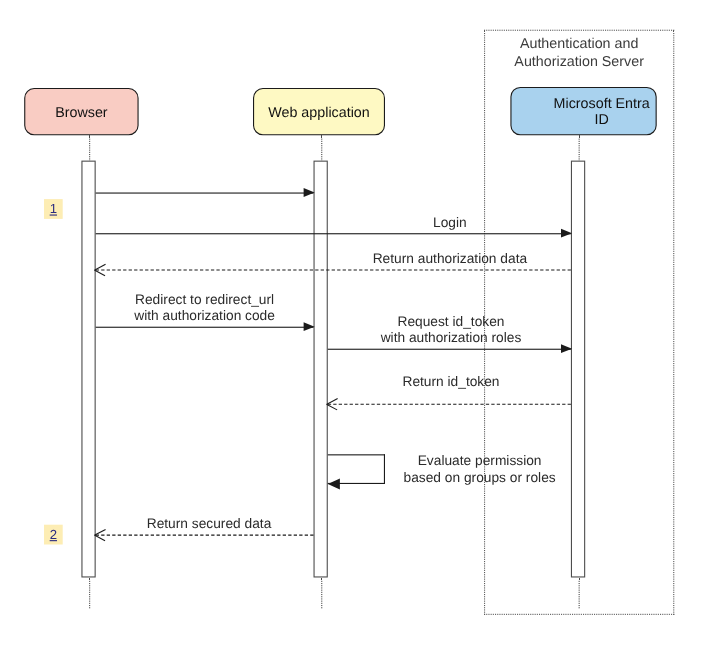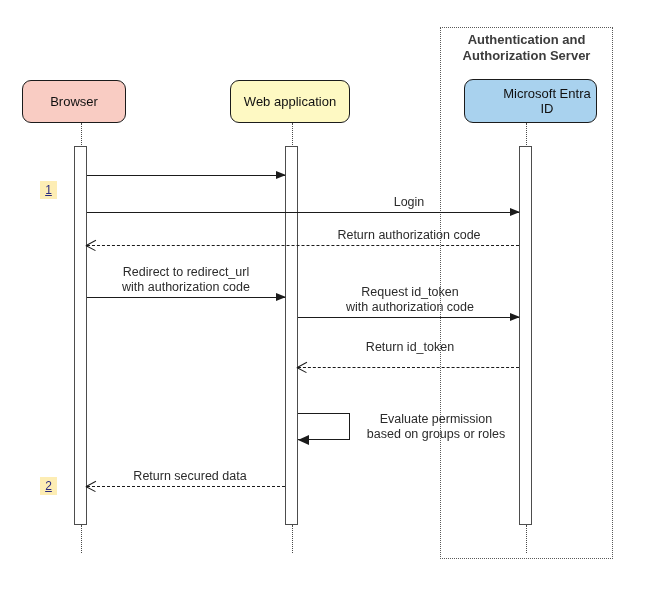--- a/index.html
+++ b/index.html
@@ -111,21 +111,21 @@
     font-size:12px;color:#2b2b80;
     text-decoration:underline;
   }
 </style>
 </head>
 <body>
 
 <div id="stage">
 
   <div class="boundary" style="left:440px;top:27px;width:173px;height:532px;"></div>
-  <div class="boundary-label" style="left:441px;top:32px;width:171px;font-weight:bold;">Authentication and
+  <div class="boundary-label" style="left:441px;top:32px;width:171px;">Authentication and
 Authorization Server</div>
 
   <div class="participant" style="left:22px;top:80px;width:104px;height:43px;background:#f9ccc3;">
     <span>Browser</span>
   </div>
 
   <div class="participant" style="left:230px;top:80px;width:120px;height:43px;background:#fef9c3;">
     <span>Web application</span>
   </div>
 
@@ -154,35 +154,35 @@
   <div class="msg to-right" style="left:87px;top:212px;width:432px;">
     <div class="line"></div>
     <div class="head"></div>
   </div>
   <div class="msg-label" style="left:300px;top:195px;width:218px;">Login</div>
 
   <div class="msg dashed to-left" style="left:87px;top:245px;width:432px;">
     <div class="line"></div>
     <div class="head"></div>
   </div>
-  <div class="msg-label" style="left:300px;top:228px;width:218px;">Return authorization code</div>
+  <div class="msg-label" style="left:300px;top:228px;width:218px;">Return authorization data</div>
 
   <div class="msg to-right" style="left:87px;top:297px;width:198px;">
     <div class="line"></div>
     <div class="head"></div>
   </div>
   <div class="msg-label" style="left:91px;top:265px;width:190px;">Redirect to redirect_url
 with authorization code</div>
 
   <div class="msg to-right" style="left:298px;top:317px;width:221px;">
     <div class="line"></div>
     <div class="head"></div>
   </div>
   <div class="msg-label" style="left:303px;top:285px;width:214px;">Request id_token
-with authorization code</div>
+with authorization roles</div>
 
   <div class="msg dashed to-left" style="left:298px;top:367px;width:221px;">
     <div class="line"></div>
     <div class="head"></div>
   </div>
   <div class="msg-label" style="left:303px;top:340px;width:214px;">Return id_token</div>
 
   <div class="selfcall" style="left:298px;top:413px;width:52px;height:27px;"></div>
   <div class="selfcall-head" style="left:298px;top:435px;"></div>
   <div class="msg-label" style="left:355px;top:412px;width:162px;">Evaluate permission

